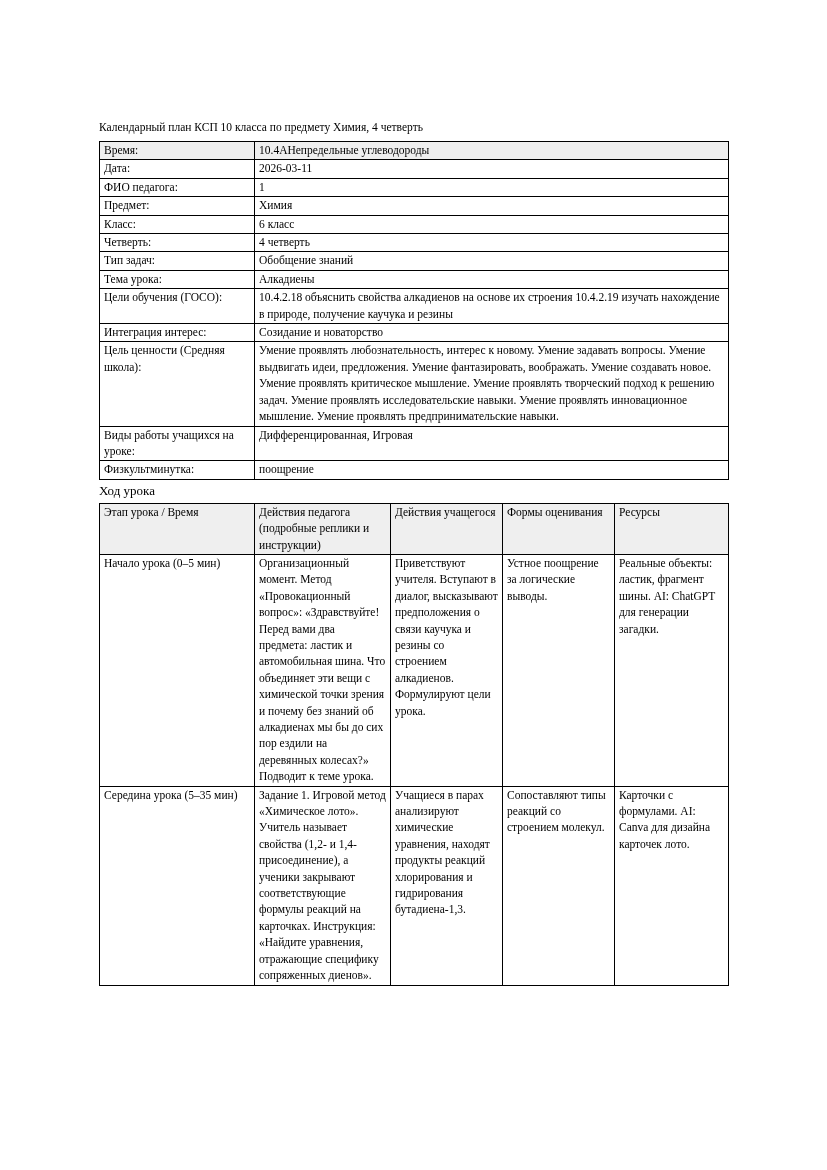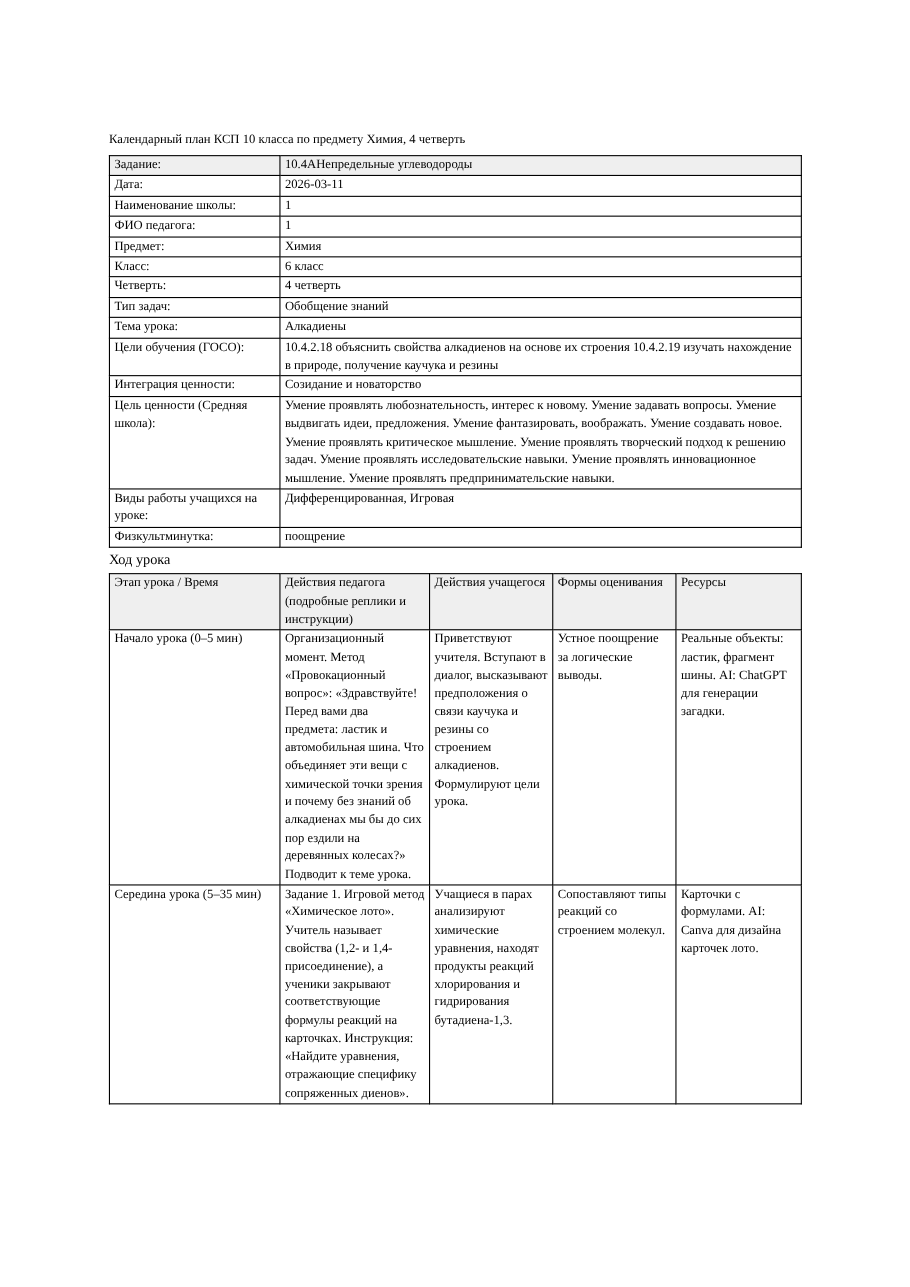--- a/index.html
+++ b/index.html
@@ -74,30 +74,26 @@
 
   <div class="doc-title">Календарный план КСП 10 класса по предмету Химия, 4 четверть</div>
 
   <table class="kspd info">
     <colgroup>
       <col class="c-label">
       <col class="c-value">
     </colgroup>
     <tbody>
       <tr class="shaded">
-        <td class="label">Задание:</td>
+        <td class="label">Время:</td>
         <td class="value">10.4АНепредельные углеводороды</td>
       </tr>
       <tr>
         <td class="label">Дата:</td>
         <td class="value">2026-03-11</td>
-      </tr>
-      <tr>
-        <td class="label">Наименование школы:</td>
-        <td class="value">1</td>
       </tr>
       <tr>
         <td class="label">ФИО педагога:</td>
         <td class="value">1</td>
       </tr>
       <tr>
         <td class="label">Предмет:</td>
         <td class="value">Химия</td>
       </tr>
       <tr>
@@ -114,21 +110,21 @@
       </tr>
       <tr>
         <td class="label">Тема урока:</td>
         <td class="value">Алкадиены</td>
       </tr>
       <tr>
         <td class="label">Цели обучения (ГОСО):</td>
         <td class="value">10.4.2.18 объяснить свойства алкадиенов на основе их строения 10.4.2.19 изучать нахождение в природе, получение каучука и резины</td>
       </tr>
       <tr>
-        <td class="label">Интеграция ценности:</td>
+        <td class="label">Интеграция интерес:</td>
         <td class="value">Созидание и новаторство</td>
       </tr>
       <tr>
         <td class="label">Цель ценности (Средняя школа):</td>
         <td class="value">Умение проявлять любознательность, интерес к новому. Умение задавать вопросы. Умение выдвигать идеи, предложения. Умение фантазировать, воображать. Умение создавать новое. Умение проявлять критическое мышление. Умение проявлять творческий подход к решению задач. Умение проявлять исследовательские навыки. Умение проявлять инновационное мышление. Умение проявлять предпринимательские навыки.</td>
       </tr>
       <tr>
         <td class="label">Виды работы учащихся на уроке:</td>
         <td class="value">Дифференцированная, Игровая</td>
       </tr>

